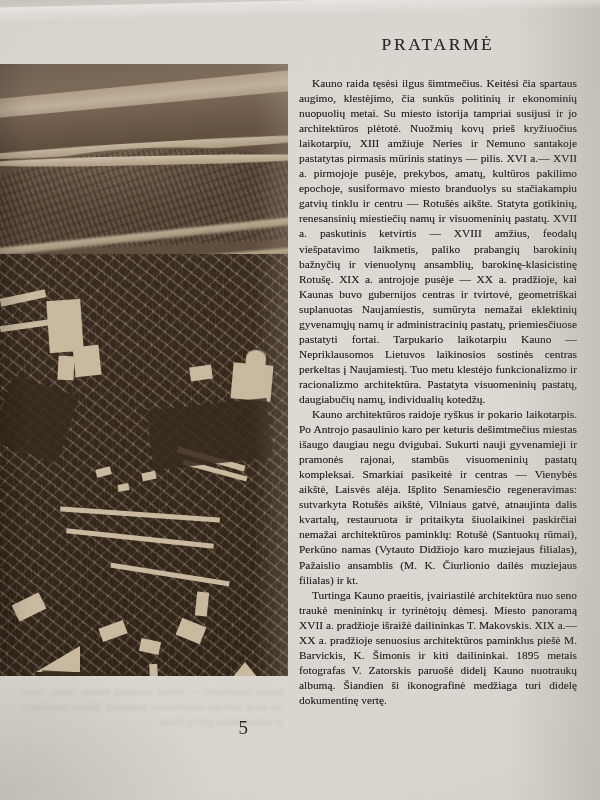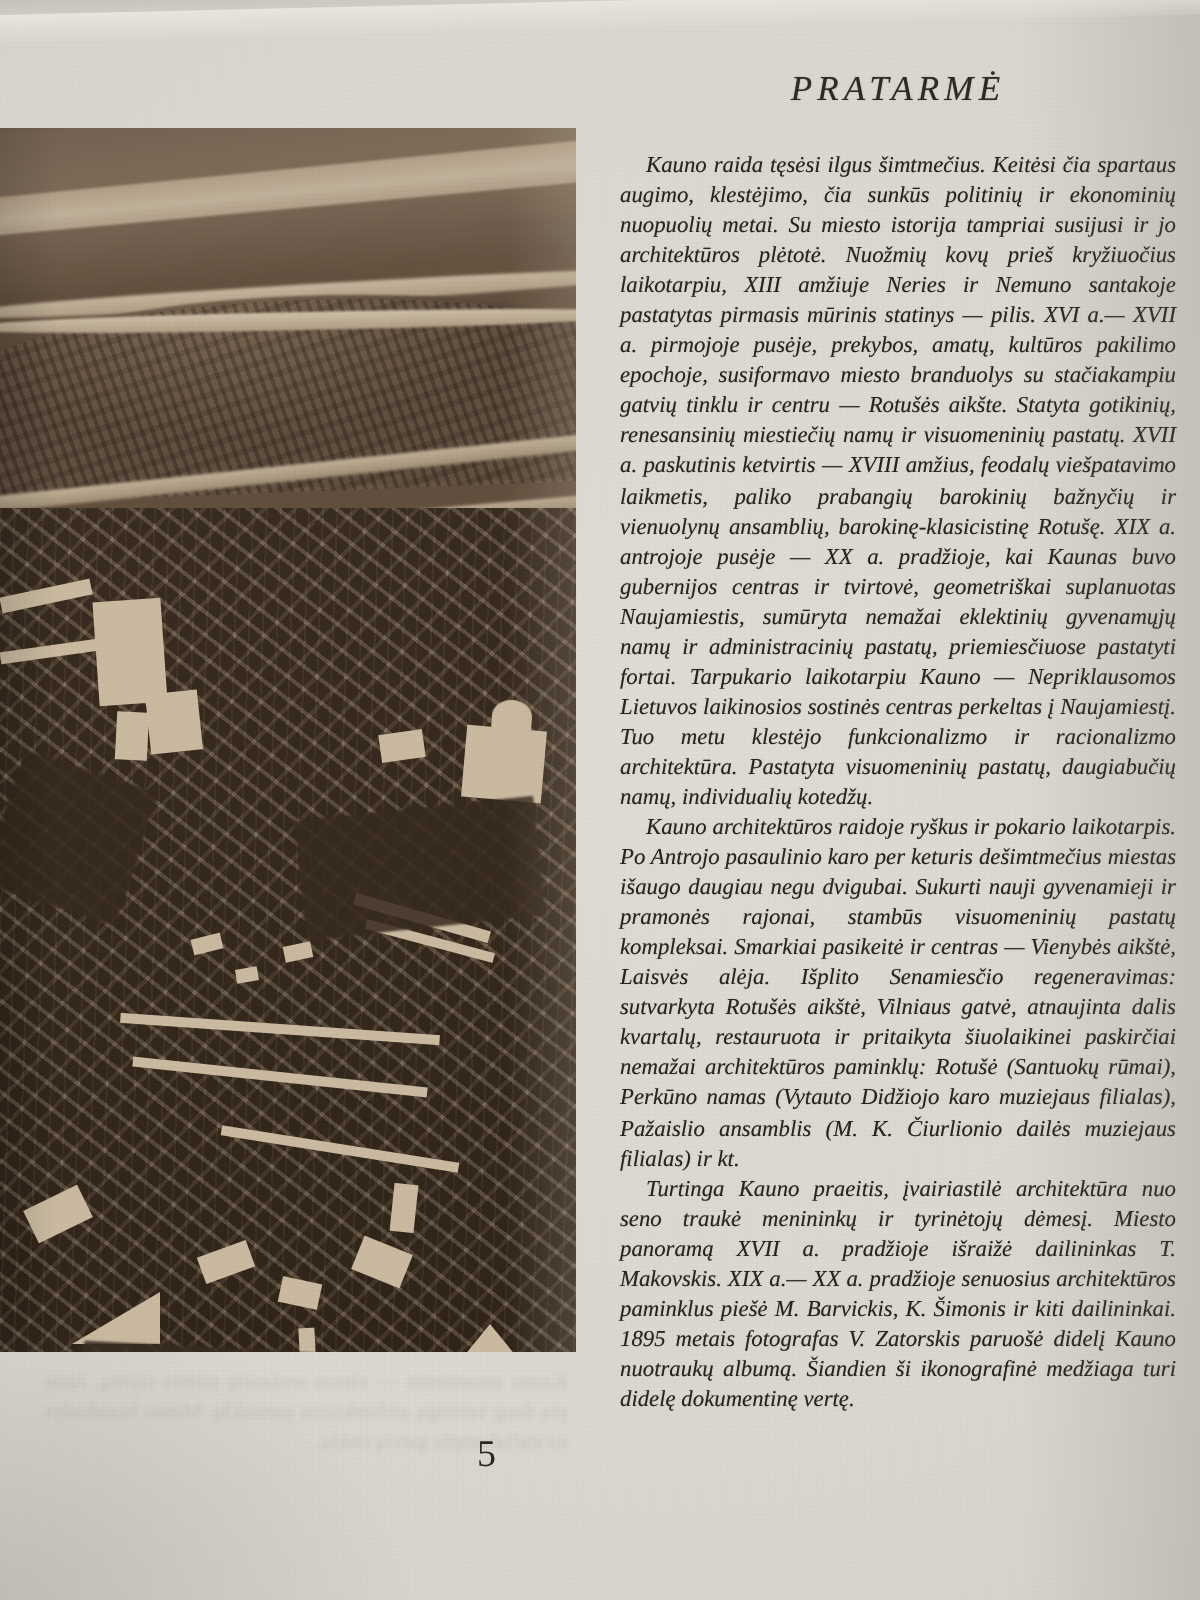--- a/index.html
+++ b/index.html
@@ -205,23 +205,22 @@
     line-height: 15px;
     text-align: justify;
     transform: scaleX(-1);
     pointer-events: none;
     user-select: none;
   }
 
   
   #column {
     position: absolute;
-    left: 310px; top: 34px;
+    left: 299px; top: 34px;
     width: 278px;
-    font-style: italic;
   }
   #title {
     font-size: 17.5px;
     letter-spacing: 2.6px;
     text-align: center;
     color: #2c2a26;
     margin-bottom: 21px;
     font-weight: 400;
     text-shadow: 0 0 .6px rgba(60,55,48,.5);
   }

